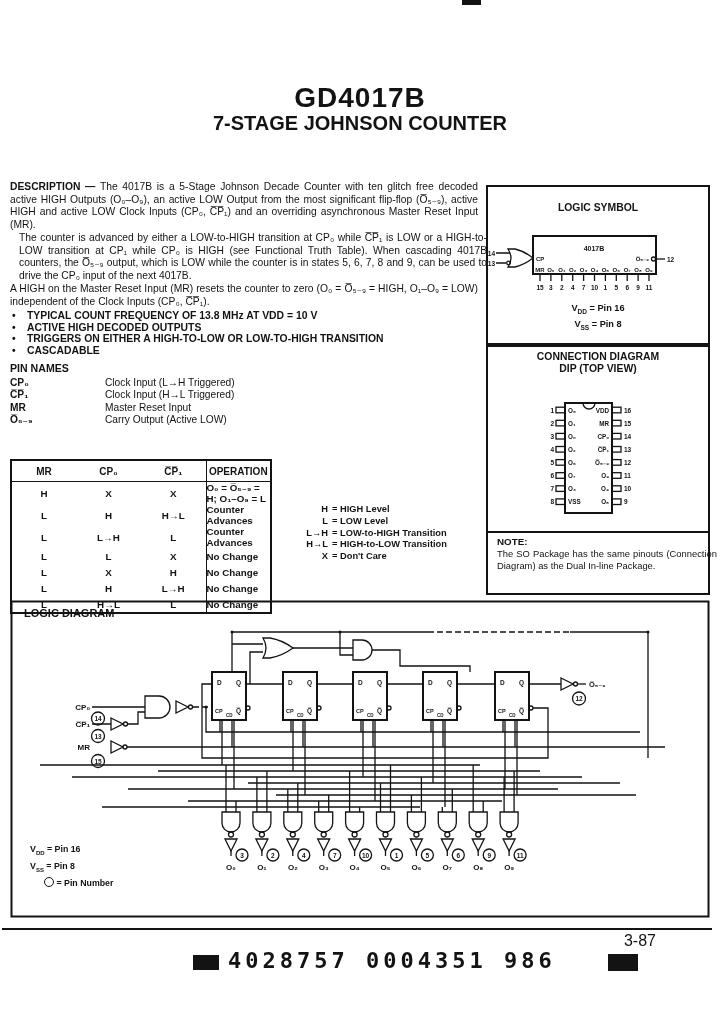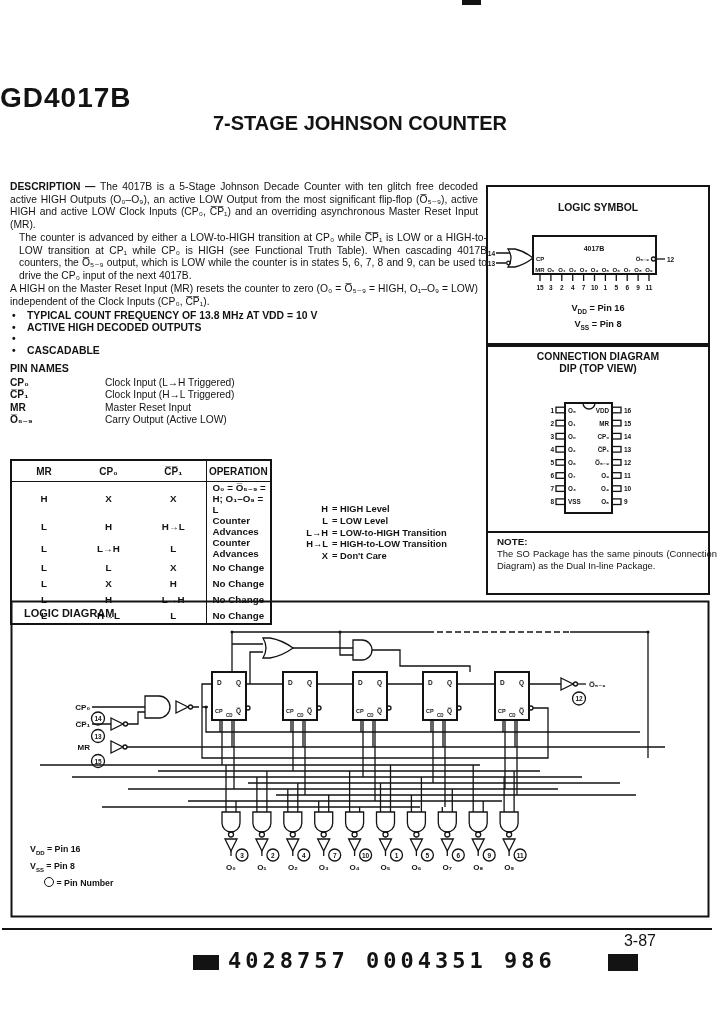--- a/index.html
+++ b/index.html
@@ -1,32 +1,32 @@
 <!DOCTYPE html>
 <html><head>
 <meta charset="utf-8">
 <style>
   html,body{margin:0;padding:0;background:#e8e8e4}
   .page{position:relative;width:720px;height:1012px;margin:0 auto;background:#ffffff;
         font-family:"Liberation Sans","DejaVu Sans",sans-serif;color:#131313;overflow:hidden}
   .abs{position:absolute}
-  .ttl{font-weight:bold;font-size:28px;letter-spacing:1px;text-align:left;width:100%}
+  .ttl{font-weight:bold;font-size:28px;letter-spacing:1px;text-align:center;width:100%}
   .sub{font-weight:600;font-size:20px;text-align:center;width:100%}
   .body-p{font-size:10.3px;line-height:12.6px;text-align:justify;font-weight:500;margin:0;width:468px}
   .body-p b{font-weight:bold}
   .brow{display:flex;gap:7px;font-weight:bold;font-size:10.4px;line-height:11.7px}
   .bdot{width:8px}
   .sec-h{font-weight:bold;font-size:10.6px}
   .pinrow{display:flex;font-size:10.2px;line-height:12.4px;font-weight:500}
   .pinrow .pn{width:95px;font-weight:bold}
   table.tt{border-collapse:collapse;border:2px solid #131313;width:262px;table-layout:fixed}
   .tt th{font-size:10px;font-weight:bold;height:18px;border-bottom:1.6px solid #131313}
   .tt td{font-size:9.8px;font-weight:600;height:16px;text-align:center;padding:0}
   .tt th.op,.tt td.op{border-left:1.6px solid #131313}
-  .tt td.op{text-align:left;padding-left:6px}
+  .tt td.op{text-align:left;}
   .tt-title{font-weight:bold;font-size:10.6px;width:262px;text-align:center}
   .legend{font-size:9.3px;font-weight:bold;line-height:11.8px}
   .legrow{display:flex}
   .legrow .ls{width:36px;text-align:right;margin-right:4px}
   .rbox{position:absolute;border:2px solid #131313;background:#fff}
   .rbox .bt{font-weight:bold;font-size:10.4px;text-align:center;width:100%}
   .vline{font-size:9.2px;font-weight:bold;text-align:center;width:100%}
   .vline sub{font-size:6.5px}
   .notetxt{font-size:9.4px;font-weight:500;text-align:justify;padding:0 9px;line-height:11.6px}
   .ldleg{font-size:8.8px;font-weight:bold;line-height:13px}
@@ -69,20 +69,21 @@
       <div class="brow">
         <span class="bdot">•</span>
         <span class="btxt">TYPICAL COUNT FREQUENCY OF 13.8 MHz AT VDD = 10 V</span>
       </div>
       <div class="brow">
         <span class="bdot">•</span>
         <span class="btxt">ACTIVE HIGH DECODED OUTPUTS</span>
       </div>
       <div class="brow">
         <span class="bdot">•</span>
+        <span class="btxt">TRIGGERS ON EITHER A HIGH-TO-LOW OR LOW-TO-HIGH TRANSITION</span>
       </div>
       <div class="brow">
         <span class="bdot">•</span>
         <span class="btxt">CASCADABLE</span>
       </div>
     </div>
 
   <div class="abs sec-h" style="left:10px;top:362px">PIN NAMES</div>
   <div class="abs" style="left:10px;top:377px;width:360px" id="pin-names">
       <div class="pinrow">

